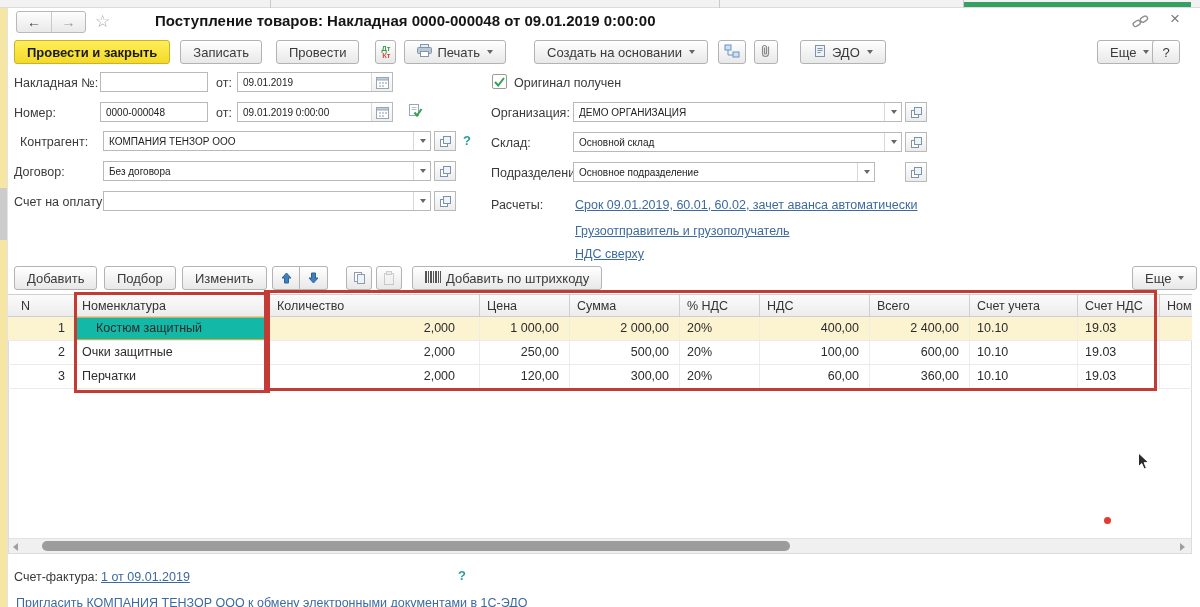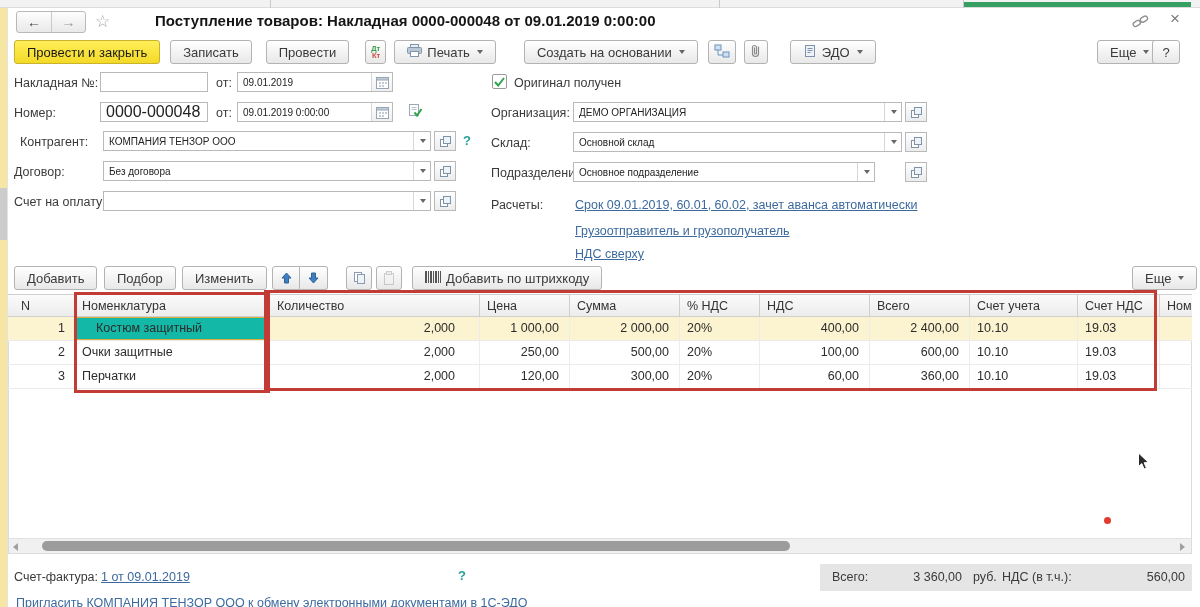--- a/index.html
+++ b/index.html
@@ -25,29 +25,29 @@
   .navbtn + .navbtn { border-left:1px solid #c9c9c9; color:#999; }
   .star { font-size:17px; color:#a8a8a8; }
   .title { font-size:15px; font-weight:bold; color:#151515; white-space:nowrap; }
   .close-x { font-size:17px; color:#7a7a7a; line-height:16px; }
 
   
   .btn { height:24px; display:inline-flex; align-items:center; gap:5px; padding:0 12px;
     background:linear-gradient(#ffffff,#e8e8e8); border:1px solid #b3b3b3; border-radius:3px;
     font-size:13px; color:#3a3a3a; white-space:nowrap; }
   .btn-ico { padding:0 5px; }
-  .btn-yellow { background:linear-gradient(#ffee59,#f4d927); border-color:#c9b32b; font-weight:normal; color:#1a1a1a; }
+  .btn-yellow { background:linear-gradient(#ffee59,#f4d927); border-color:#c9b32b; font-weight:bold; color:#1a1a1a; }
   .caret { display:inline-block; width:0; height:0; border-left:3.5px solid transparent; border-right:3.5px solid transparent; border-top:4px solid #666; margin-left:2px; }
   .toolbar { left:14px; top:40px; display:flex; align-items:center; }
   .dtkt { display:flex; flex-direction:column; font-size:7.5px; line-height:7px; font-weight:bold; }
   .dtkt .dt { color:#3a9e4f; } .dtkt .kt { color:#cc4b3d; align-self:flex-end; }
 
   
   .lbl { font-size:12.5px; color:#3a3a3a; white-space:nowrap; }
-  .input { height:20px; background:#fff; border:1px solid #b9b9b9; display:flex; align-items:center; padding:0 5px; font-size:16px; color:#222; }
+  .input { height:20px; background:#fff; border:1px solid #b9b9b9; display:flex; align-items:center; padding:0 5px; font-size:10px; color:#222; }
   .combo { height:20px; background:#fff; border:1px solid #b9b9b9; display:flex; align-items:center; font-size:10px; color:#222; }
   .combo-text { flex:1; padding:0 5px; white-space:nowrap; overflow:hidden; }
   .combo-caret { width:17px; align-self:stretch; display:flex; align-items:center; justify-content:center; border-left:1px solid #d7d7d7; }
   .open-btn { width:22px; height:20px; border:1px solid #b9b9b9; background:linear-gradient(#fff,#ececec); display:flex; align-items:center; justify-content:center; }
   .cal-btn { width:21px; align-self:stretch; display:flex; align-items:center; justify-content:center; border-left:1px solid #d7d7d7; background:linear-gradient(#fff,#f0f0f0); }
   .checkbox { width:15px; height:15px; border:1px solid #9b9b9b; background:#fff; display:flex; align-items:center; justify-content:center; border-radius:2px; }
   .link { color:#3d6a9e; text-decoration:underline; font-size:12.5px; white-space:nowrap; }
   .help-q { color:#27a09a; font-size:13px; font-weight:bold; }
 
   
@@ -424,27 +424,20 @@
   <div class="abs hscroll-thumb"></div>
 
   <div class="abs red-rect" style="left:264px; top:290px; width:893px; height:101px;"></div>
   <div class="abs red-rect" style="left:74px; top:292px; width:196px; height:101px;"></div>
   <div class="abs red-dot"></div>
 
   <span class="abs lbl" style="left:14px; top:570px;">Счет-фактура:</span>
   <span class="abs link" style="left:101px; top:570px;">1 от 09.01.2019</span>
   <span class="abs help-q" style="left:458px; top:568px;">?</span>
 
-  <div class="abs totals-bar">
-    <span style="left:12px;">Всего:</span>
-    <span class="tval" style="left:62px; width:80px;">3 360,00</span>
-    <span style="left:153px;">руб.</span>
-    <span style="left:182px;">НДС (в т.ч.):</span>
-    <span class="tval" style="left:285px; width:80px;">560,00</span>
-  </div>
 
   <span class="abs link" style="left:16px; top:596px;">Пригласить КОМПАНИЯ ТЕНЗОР ООО к обмену электронными документами в 1С-ЭДО</span>
 
   <span class="abs cursor">
     <svg width="13" height="19" viewBox="0 0 13 19">
         <path d="M1.5 1 L1.5 14.5 L4.8 11.6 L7.1 17 L9.4 16 L7.1 10.7 L11.5 10.5 Z" fill="#2b2b2b" stroke="#fff" stroke-width="1"></path>
       </svg>
   </span>
 
 </div>

